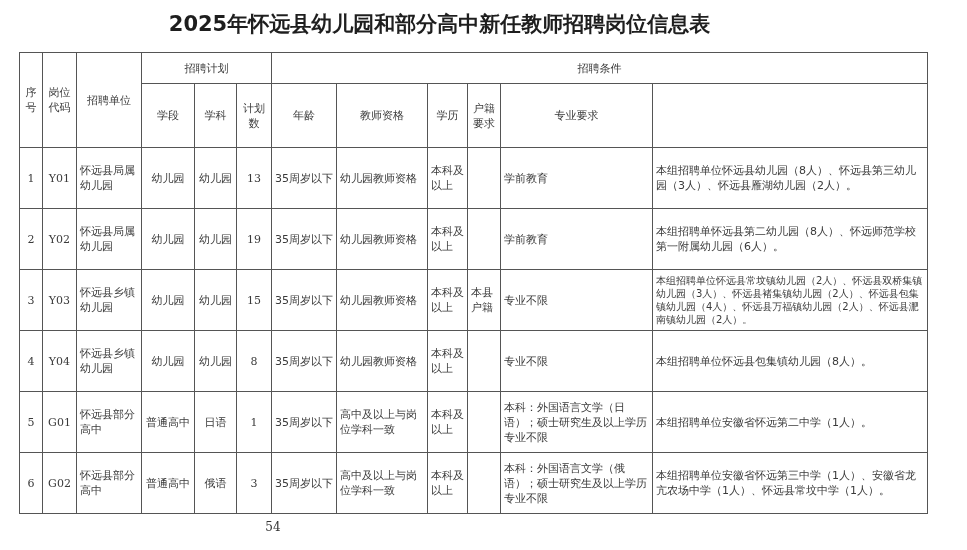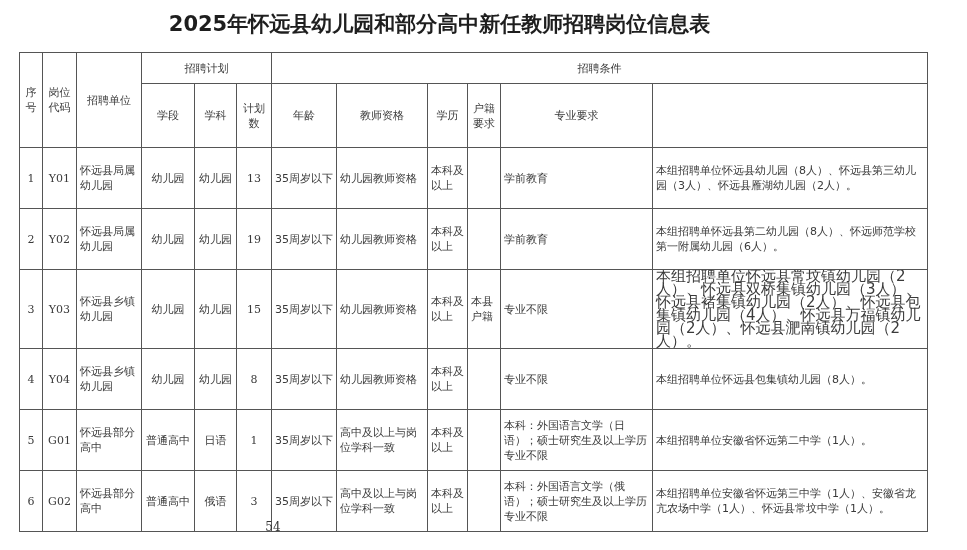--- a/index.html
+++ b/index.html
@@ -94,21 +94,21 @@
       <td class="c serif">Y03</td>
       <td class="l">怀远县乡镇幼儿园</td>
       <td class="c">幼儿园</td>
       <td class="c">幼儿园</td>
       <td class="c serif">15</td>
       <td class="c">35周岁以下</td>
       <td class="l">幼儿园教师资格</td>
       <td class="l">本科及以上</td>
       <td class="l">本县户籍</td>
       <td class="l">专业不限</td>
-      <td class="l" style="font-size:15px;line-height:13px;">本组招聘单位怀远县常坟镇幼儿园（2人）、怀远县双桥集镇幼儿园（3人）、怀远县褚集镇幼儿园（2人）、怀远县包集镇幼儿园（4人）、怀远县万福镇幼儿园（2人）、怀远县淝南镇幼儿园（2人）。</td>
+      <td class="l" style="font-size:10px;line-height:13px;">本组招聘单位怀远县常坟镇幼儿园（2人）、怀远县双桥集镇幼儿园（3人）、怀远县褚集镇幼儿园（2人）、怀远县包集镇幼儿园（4人）、怀远县万福镇幼儿园（2人）、怀远县淝南镇幼儿园（2人）。</td>
     </tr>
     <tr class="row">
       <td class="c serif">4</td>
       <td class="c serif">Y04</td>
       <td class="l">怀远县乡镇幼儿园</td>
       <td class="c">幼儿园</td>
       <td class="c">幼儿园</td>
       <td class="c serif">8</td>
       <td class="c">35周岁以下</td>
       <td class="l">幼儿园教师资格</td>

